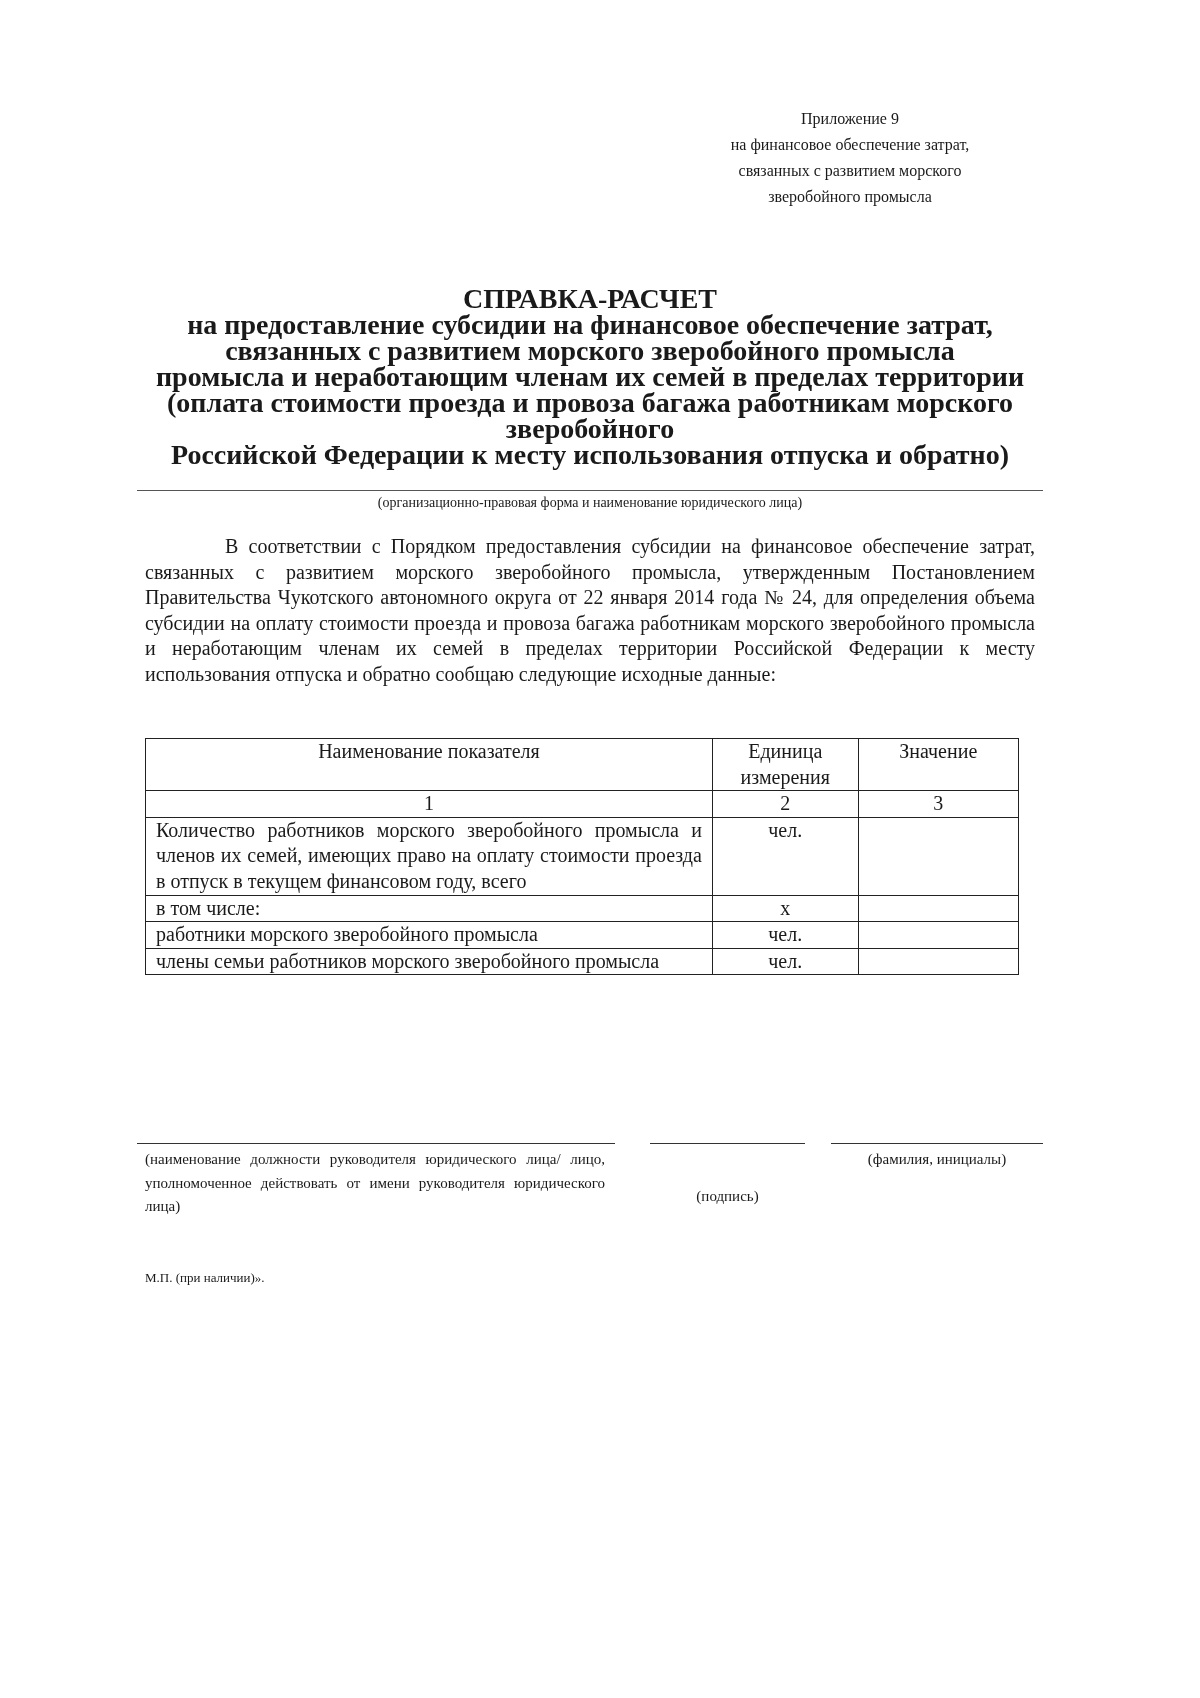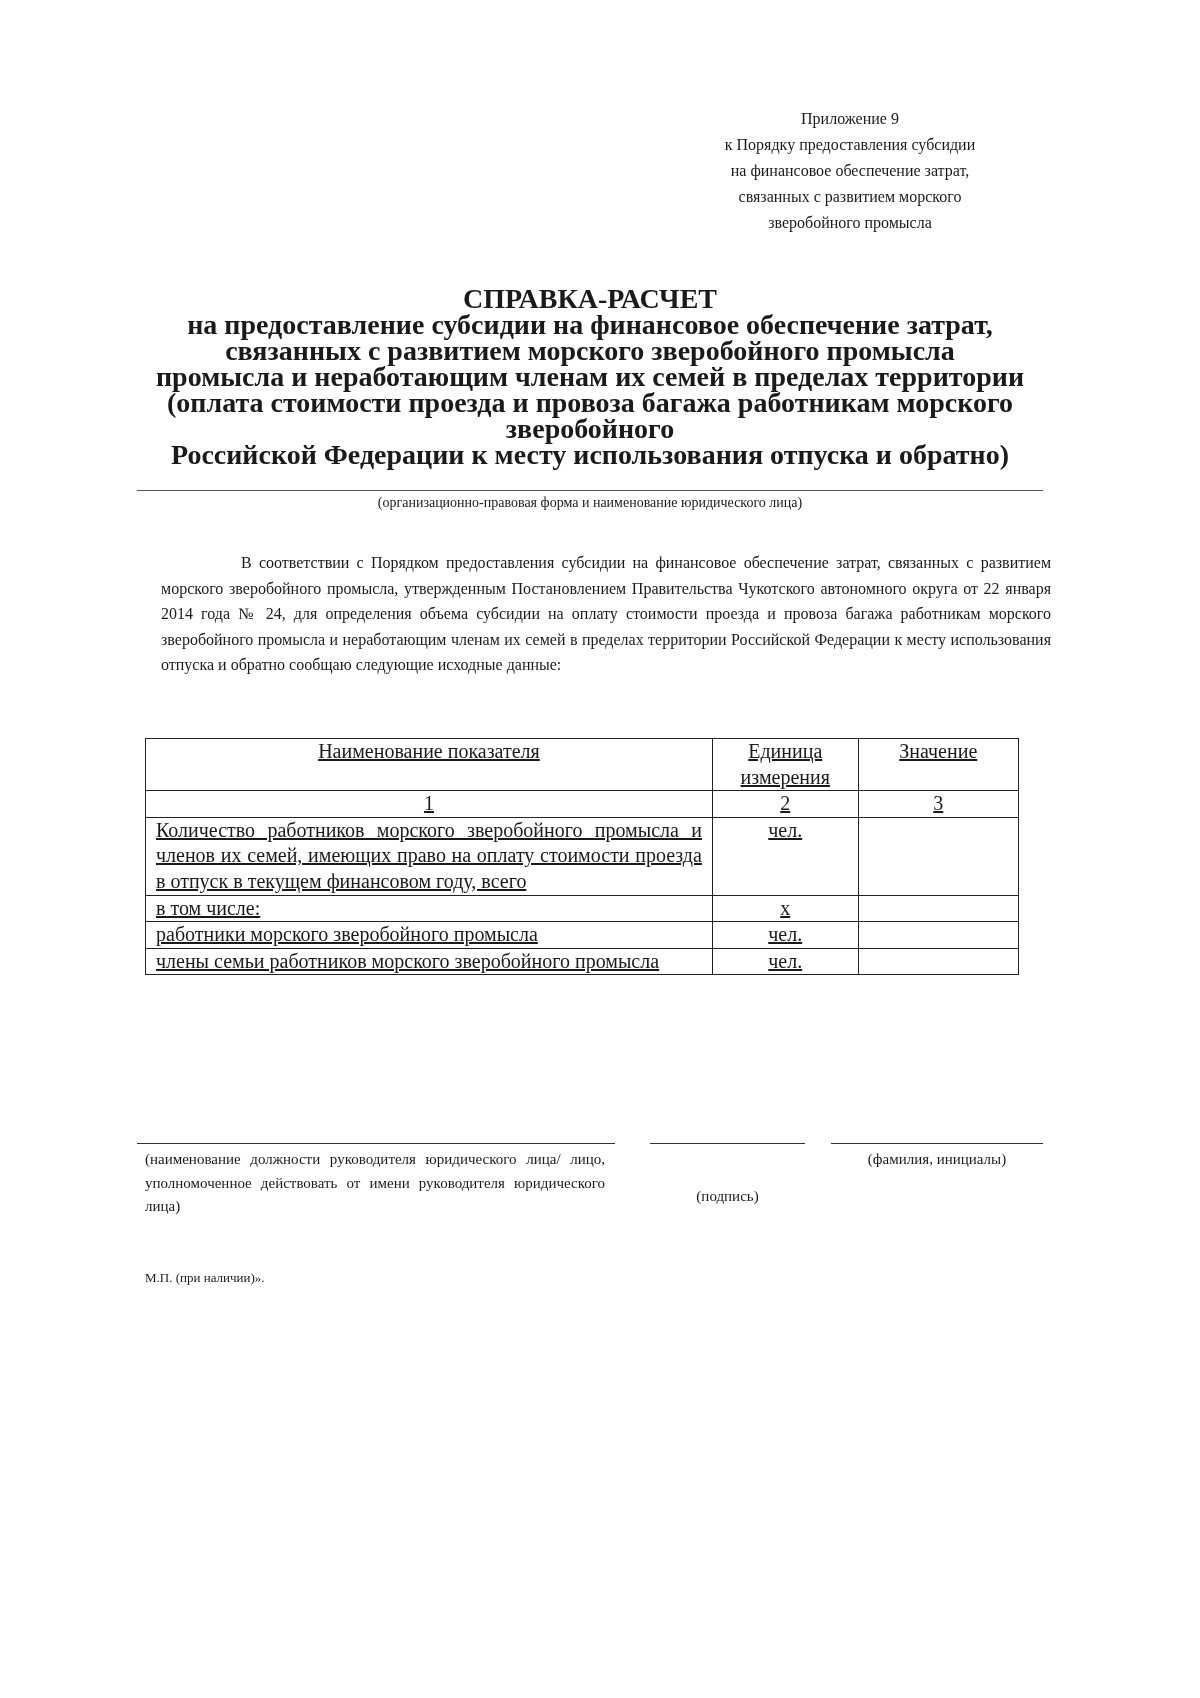--- a/index.html
+++ b/index.html
@@ -19,46 +19,45 @@
     .org-line {
       position: absolute; left: 137px; top: 490px; width: 906px;
       border-top: 1px solid #555;
     }
     .org-caption {
       position: absolute; left: 137px; top: 494px; width: 906px;
       text-align: center; font-size: 14px; line-height: 18px;
     }
     .body-para {
       position: absolute; left: 145px; top: 534px; width: 890px;
-      font-size: 16px; line-height: 25.6px; text-align: justify;
-      text-indent: 80px; margin: 16px; font-family: Liberation Serif, serif;
+      font-size: 20px; line-height: 25.6px; text-align: justify;
+      text-indent: 80px; margin: 0; font-family: Liberation Serif, serif;
     }
     table.data-table {
       position: absolute; left: 145px; top: 738px; width: 874px;
       border-collapse: collapse; font-size: 20px; line-height: 25.6px;
     }
     table.data-table td, table.data-table th {
-      border: 1.5px solid #222; padding: 0 10px; vertical-align: top; font-weight: normal; text-decoration: underline;
+      border: 1.5px solid #222; padding: 0 10px; vertical-align: top; font-weight: normal;
     }
     .col1 { width: 550px; }
     .col2 { width: 125px; text-align: center; margin-top: 48px; }
     .col3 { width: 140px; text-align: center; }
     th.mid { vertical-align: middle; text-align: center; }
     td.just { text-align: justify; text-align-last: left; }
     .sig-line { position: absolute; top: 1143px; border-top: 1px solid #333; }
     .sig-caption { position: absolute; top: 1148px; font-size: 15px; line-height: 23.5px; }
     .sig-pos { left: 145px; width: 460px; text-align: justify; }
     .mp { position: absolute; left: 145px; top: 1266px; font-size: 13px; line-height: 23px; }
   </style>
 </head>
 <body>
 
 <div class="appendix">
   <div>Приложение 9</div>
-  <div>к Порядку предоставления субсидии</div>
   <div>на финансовое обеспечение затрат,</div>
   <div>связанных с развитием морского</div>
   <div>зверобойного промысла</div>
 </div>
 
 <div class="title-block">
   <div>СПРАВКА-РАСЧЕТ</div>
   <div>на предоставление субсидии на финансовое обеспечение затрат,</div>
   <div>связанных с развитием морского зверобойного промысла</div>
   <div>промысла и неработающим членам их семей в пределах территории</div>

